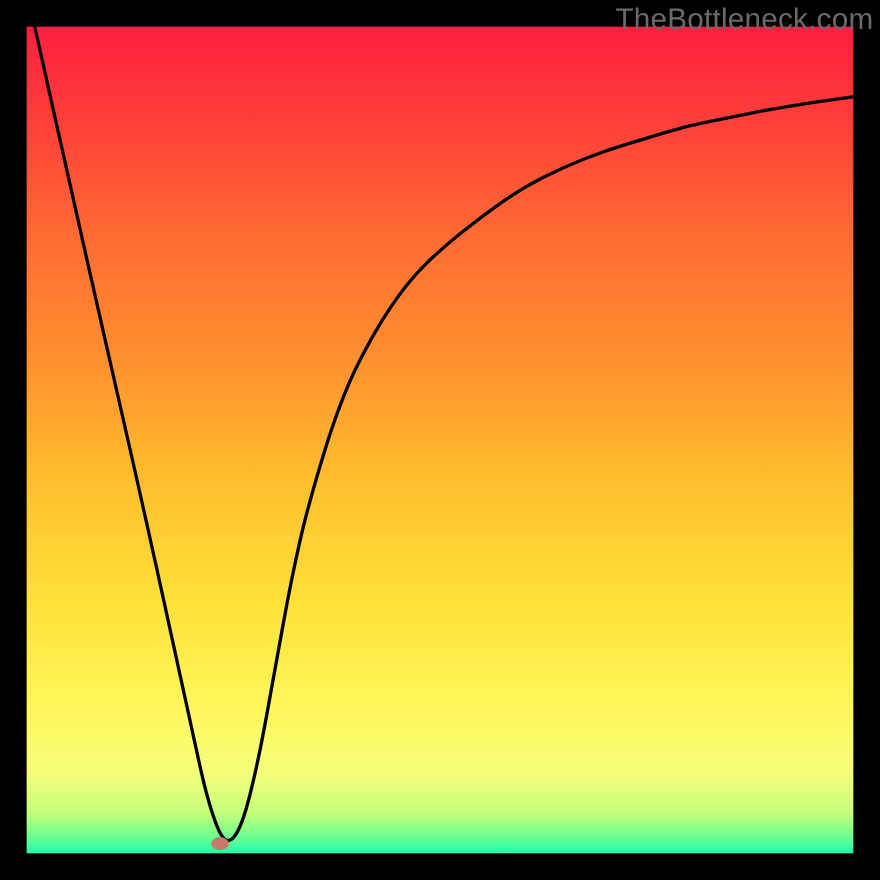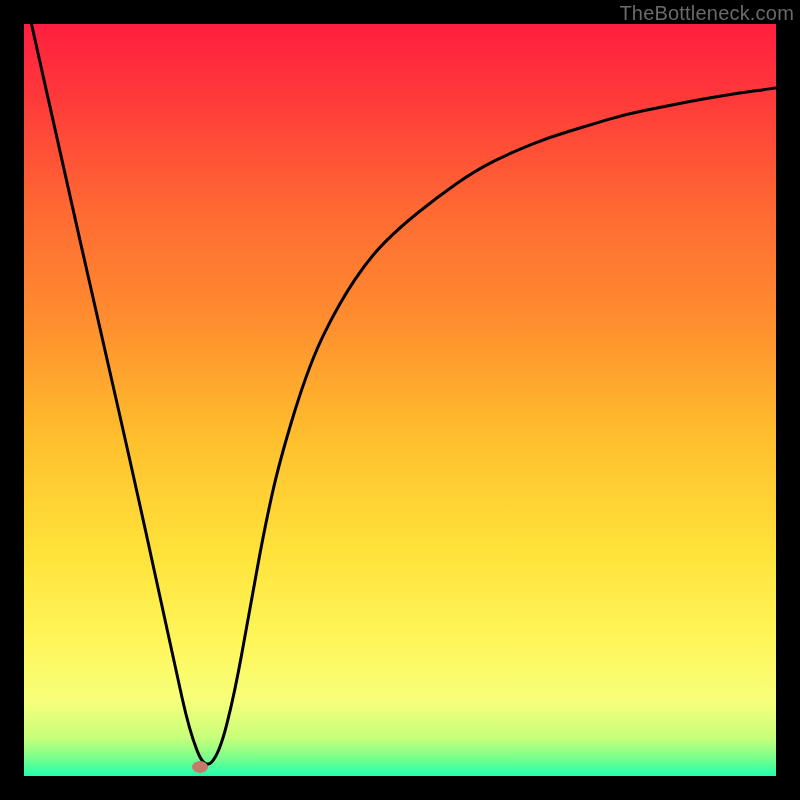--- a/index.html
+++ b/index.html
@@ -24,21 +24,21 @@
     left: 0;
     top: 0;
     width: 752px;
     height: 752px;
   }
   .watermark {
     position: absolute;
     top: 2px;
     right: 6px;
     color: #6a6a6a;
-    font-size: 20px;
+    font-size: 27px;
     font-weight: 500;
     letter-spacing: 0.2px;
     user-select: none;
   }
 </style>
 </head>
 <body>
 
 <div class="frame">
   <svg class="plot" viewBox="0 0 752 752" preserveAspectRatio="none">

